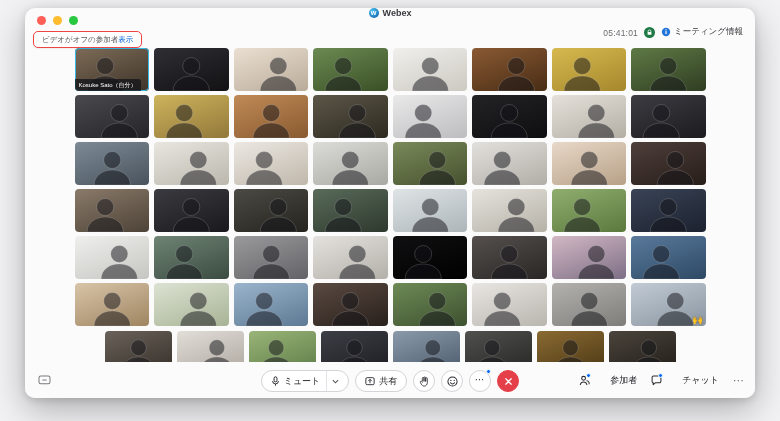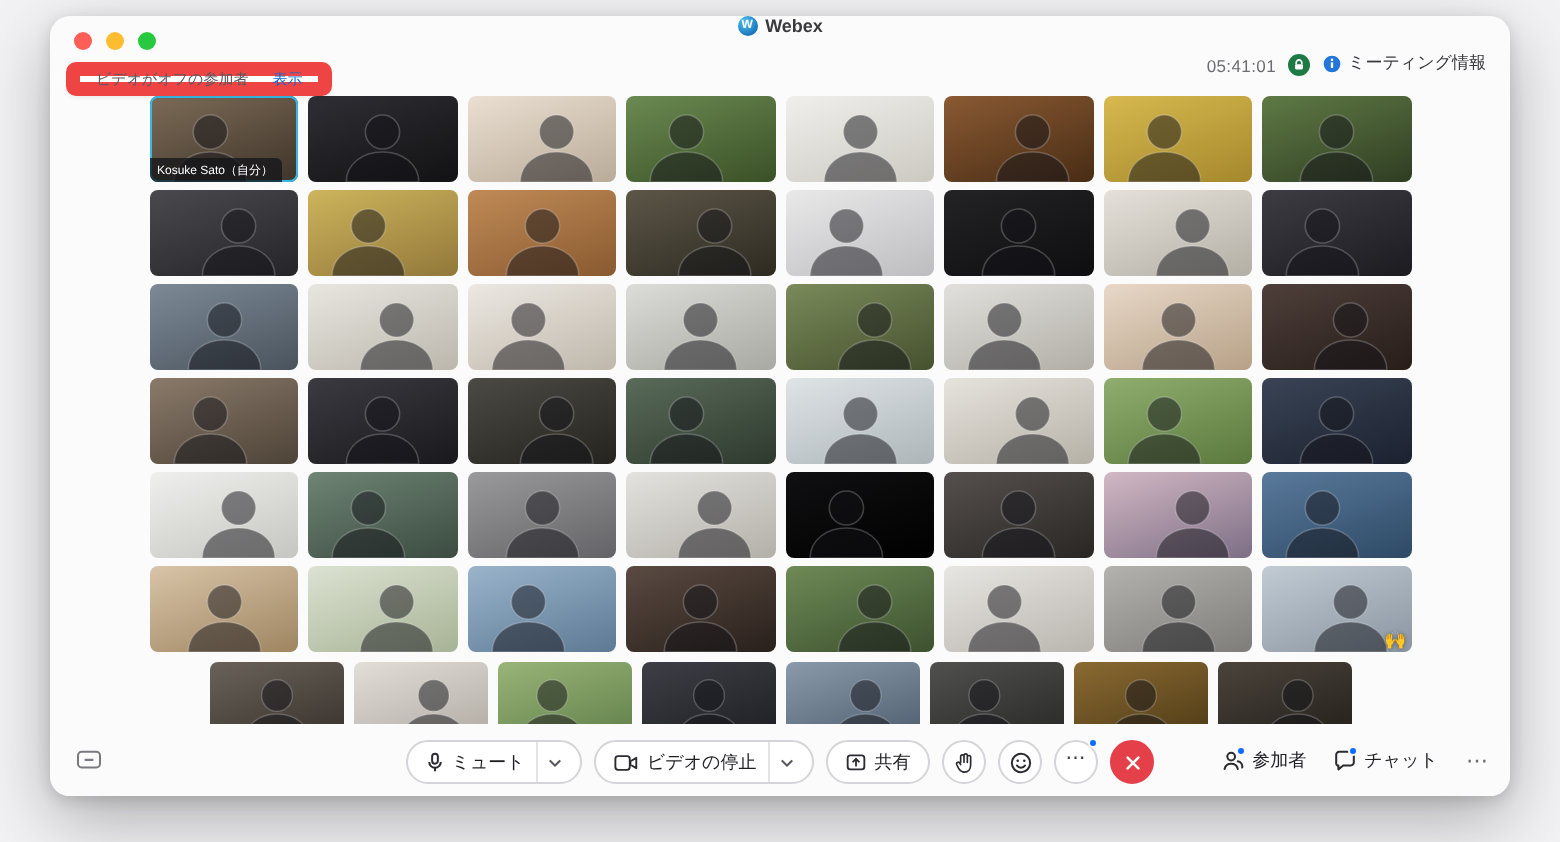--- a/index.html
+++ b/index.html
@@ -31,23 +31,23 @@
   .title-app { font-size:9px; font-weight:bold; color:#3a3a3e; }
   .title-mode { font-size:9px; color:#d9822b; }
   .titlebar-right { margin-left:auto; display:flex; align-items:flex-end; gap:6px;margin-top:24px; }
   .timer { font-size:8.5px; color:#6c6c70; letter-spacing:.2px; }
   .secure-dot { width:11px; height:11px; border-radius:50%; background:#1e7a45;
     display:flex; align-items:center; justify-content:center; }
   .info-wrap { display:flex; align-items:center; gap:3px; }
   .meeting-info-label { font-size:8.5px; color:#3a3a3e; }
   
   .video-off-card { position:absolute; left:8px; top:23px; height:17px;
-    background:#ffffff; border:7px solid #ef4444; border-radius:5px;
+    background:#ffffff; border:1px solid #ef4444; border-radius:5px;
     box-shadow:0 1px 2px rgba(0,0,0,.06);
-    display:flex; align-items:center; gap:12px; padding:0 8px; z-index:5; }
+    display:flex; align-items:center; gap:0; padding:0 8px; z-index:5; }
   .video-off-label { font-size:7.5px; color:#59595e; }
   .video-off-action { font-size:7.5px; color:#0b68d9; }
   
   .grid-area { position:absolute; left:0; top:40px; right:0; }
   .main-grid { width:631px; margin:0 auto; display:grid;
     grid-template-columns:repeat(8,74.5px); gap:4px 5px; }
   .bottom-row { width:571px; margin:5px auto 0; display:flex; gap:5px;
     justify-content:center; }
   .tile { position:relative; width:74.5px; height:43px; border-radius:4px;
     overflow:hidden; background:#888; }
@@ -77,21 +77,21 @@
     padding-left:5px; border-left:1px solid #e3e3e7; height:100%; }
   .round { position:relative; width:22px; height:22px; border-radius:50%;
     background:#fff; border:1px solid #d4d4d9; display:flex;
     align-items:center; justify-content:center; cursor:pointer; }
   .round.leave { background:#e5404a; border-color:#e5404a; }
   .more-glyph { font-size:10px; color:#3a3a3f; letter-spacing:1px;
     line-height:1; margin-top:-3px; }
   .notif-dot { position:absolute; top:-2px; right:-1px; width:5px; height:5px;
     border-radius:50%; background:#0a6cff; border:1px solid #fbfbfc; }
   .bar-right { margin-left:auto; display:flex; align-items:center; gap:14px; }
-  .bar-right .item { display:flex; align-items:center; gap:4px; cursor:pointer; }
+  .bar-right .item { display:flex; align-items:center; gap:20px; cursor:pointer; }
   .bar-right .item .ic { position:relative; display:flex; }
   .bar-right .lbl { font-size:9px; color:#1f1f23; }
   .bar-more { font-size:11px; color:#6a6a6e; letter-spacing:1px; cursor:pointer; }
 </style>
 </head>
 <body>
 
 <div class="window">
 
   <div class="titlebar">
@@ -594,32 +594,20 @@
     </span>
 
     <div class="controls-center">
       <div class="pill">
         <svg width="9" height="11" viewBox="0 0 10 12">
             <rect x="3.4" y="0.8" width="3.2" height="5.6" rx="1.6" fill="none" stroke="#2b2b30" stroke-width="1.1"></rect>
             <path d="M1.8 5.5a3.2 3.2 0 0 0 6.4 0" fill="none" stroke="#2b2b30" stroke-width="1.1"></path>
             <line x1="5" y1="8.7" x2="5" y2="10.6" stroke="#2b2b30" stroke-width="1.1"></line>
           </svg>
         <span class="lbl">ミュート</span>
-        <span class="chev">
-            <svg width="7" height="5" viewBox="0 0 8 5">
-              <polyline points="1,1 4,4 7,1" fill="none" stroke="#55555a" stroke-width="1.2"></polyline>
-            </svg>
-          </span>
-      </div>
-      <div class="pill">
-        <svg width="12" height="9" viewBox="0 0 14 10">
-            <rect x="0.8" y="1" width="8.4" height="8" rx="1.6" fill="none" stroke="#2b2b30" stroke-width="1.1"></rect>
-            <path d="M9.6 4 13 2v6l-3.4-2z" fill="none" stroke="#2b2b30" stroke-width="1.1" stroke-linejoin="round"></path>
-          </svg>
-        <span class="lbl">ビデオの停止</span>
         <span class="chev">
             <svg width="7" height="5" viewBox="0 0 8 5">
               <polyline points="1,1 4,4 7,1" fill="none" stroke="#55555a" stroke-width="1.2"></polyline>
             </svg>
           </span>
       </div>
       <div class="pill">
         <svg width="10" height="10" viewBox="0 0 12 12">
             <rect x="1" y="2" width="10" height="8.4" rx="1.6" fill="none" stroke="#2b2b30" stroke-width="1.1"></rect>
             <path d="M6 8.2V4.4M4.3 5.8 6 4.1l1.7 1.7" fill="none" stroke="#2b2b30" stroke-width="1.1" stroke-linecap="round"></path>

